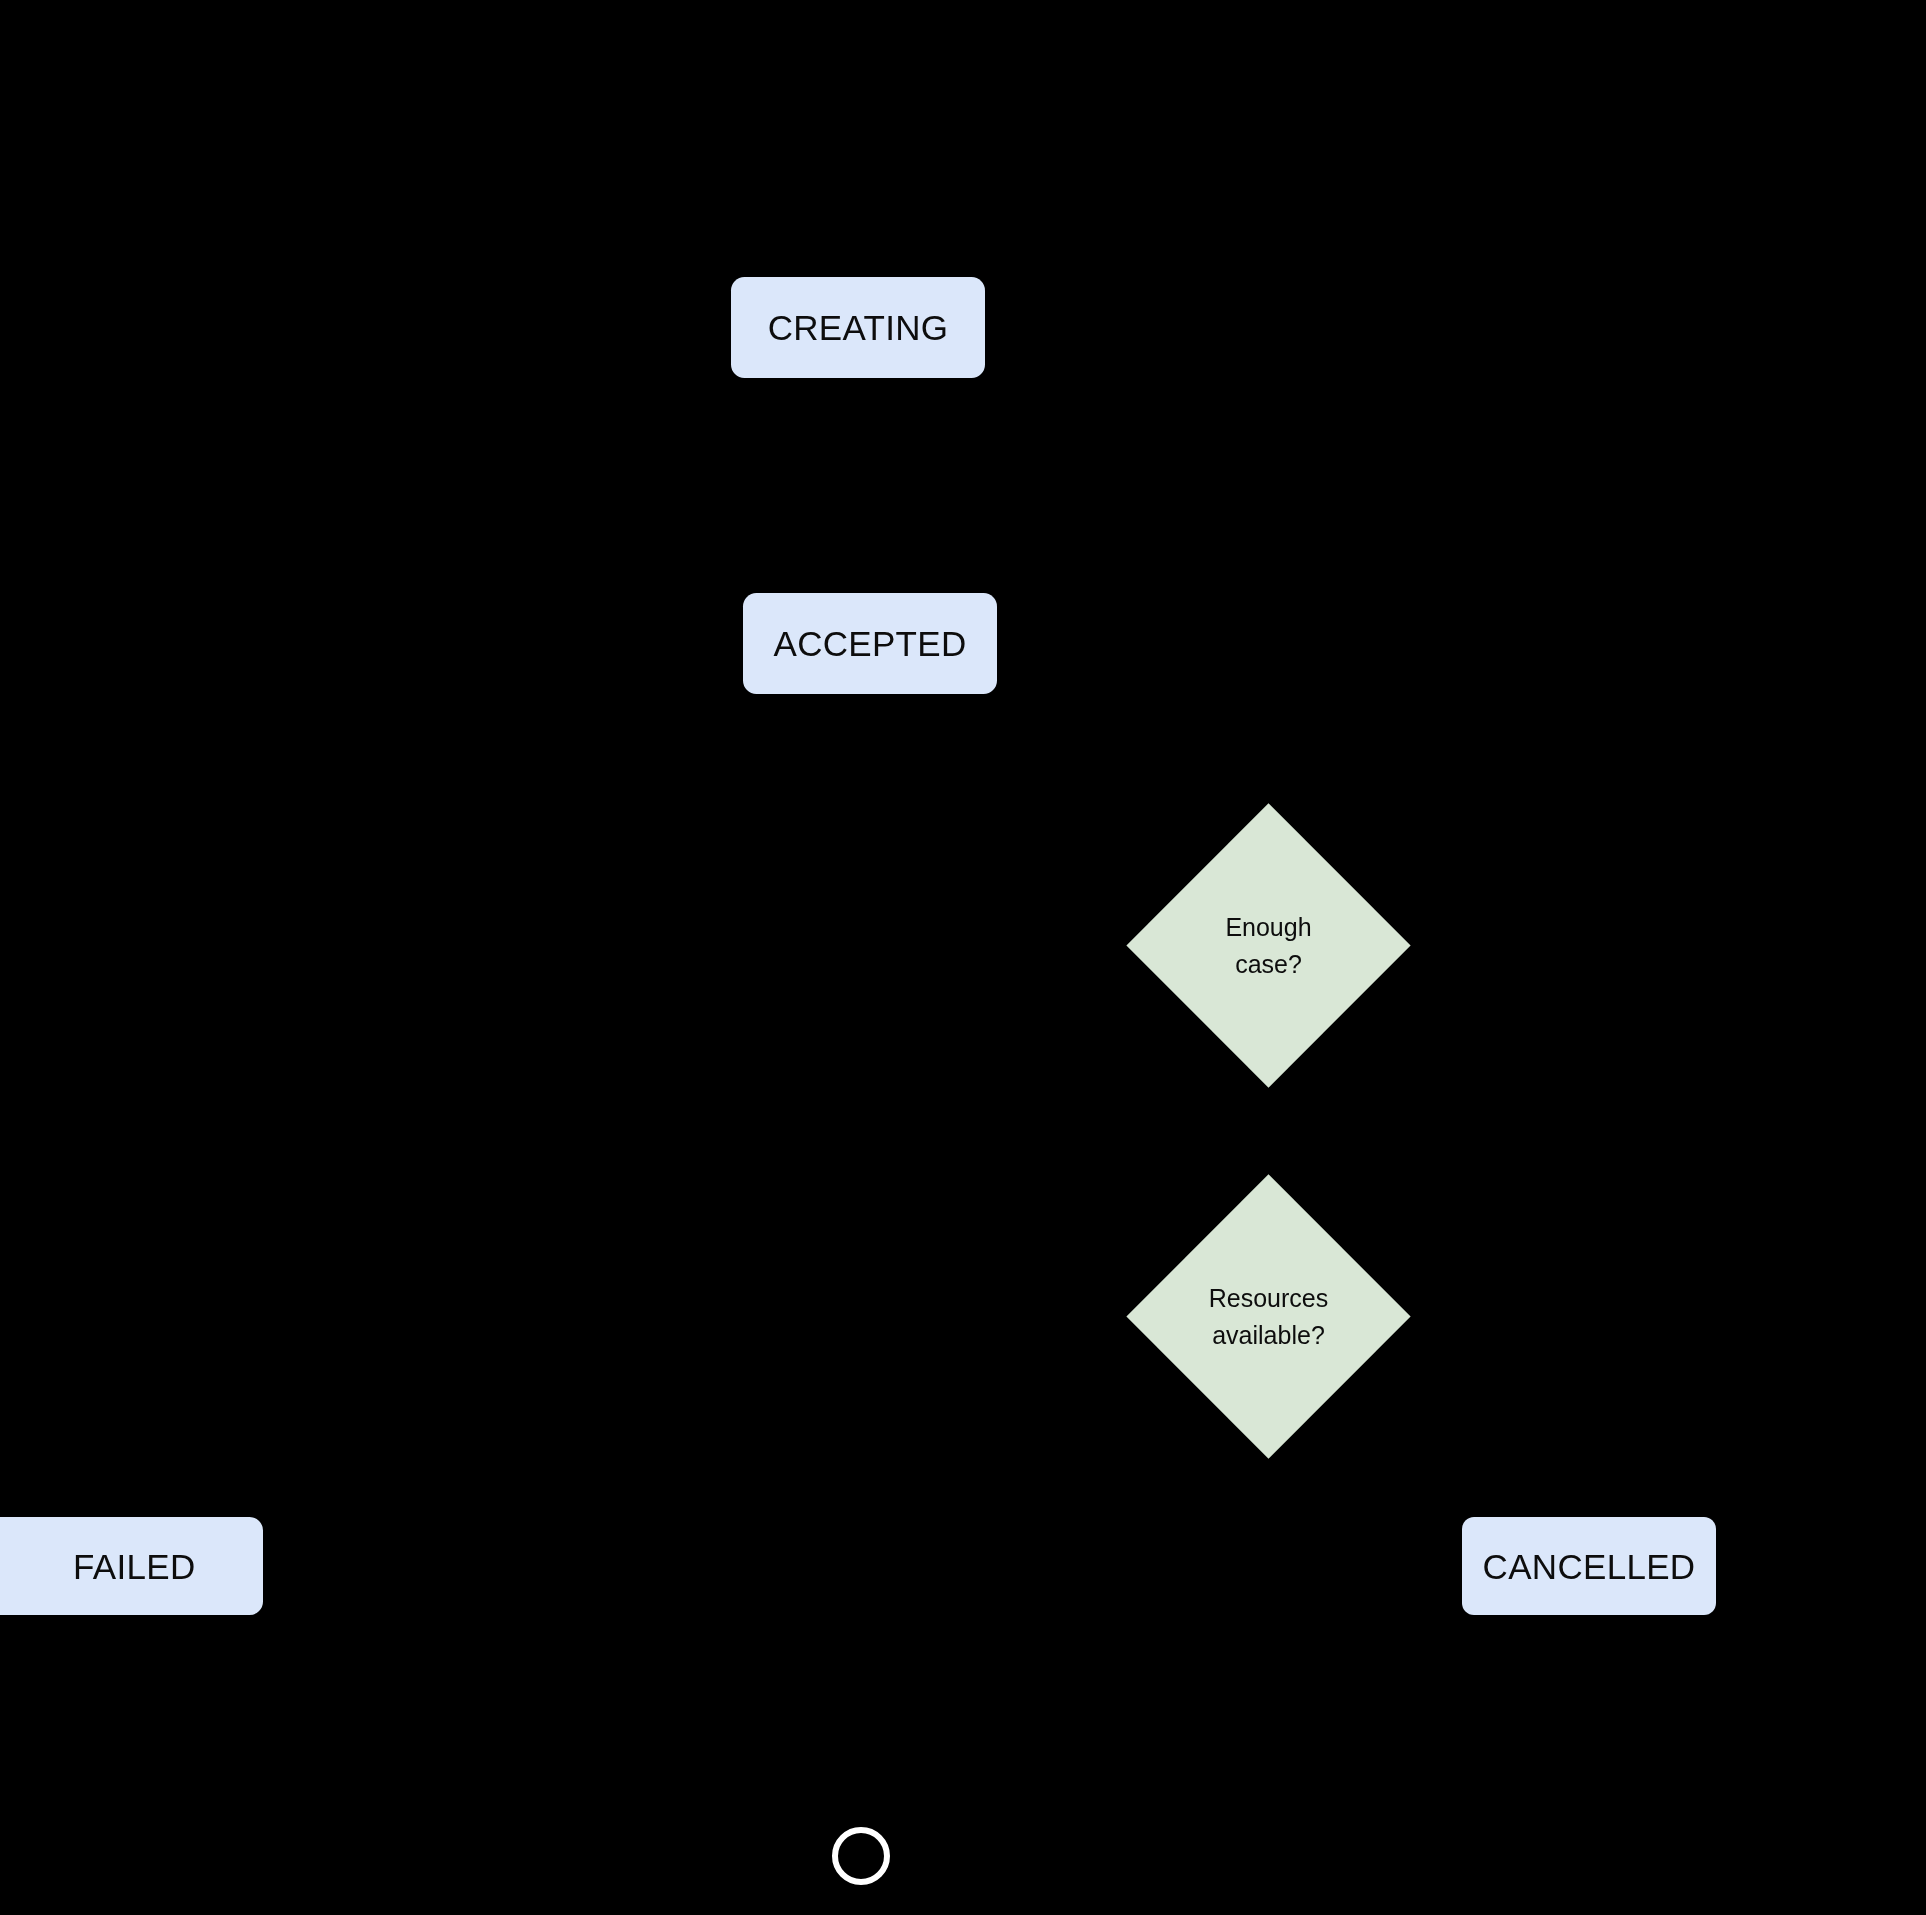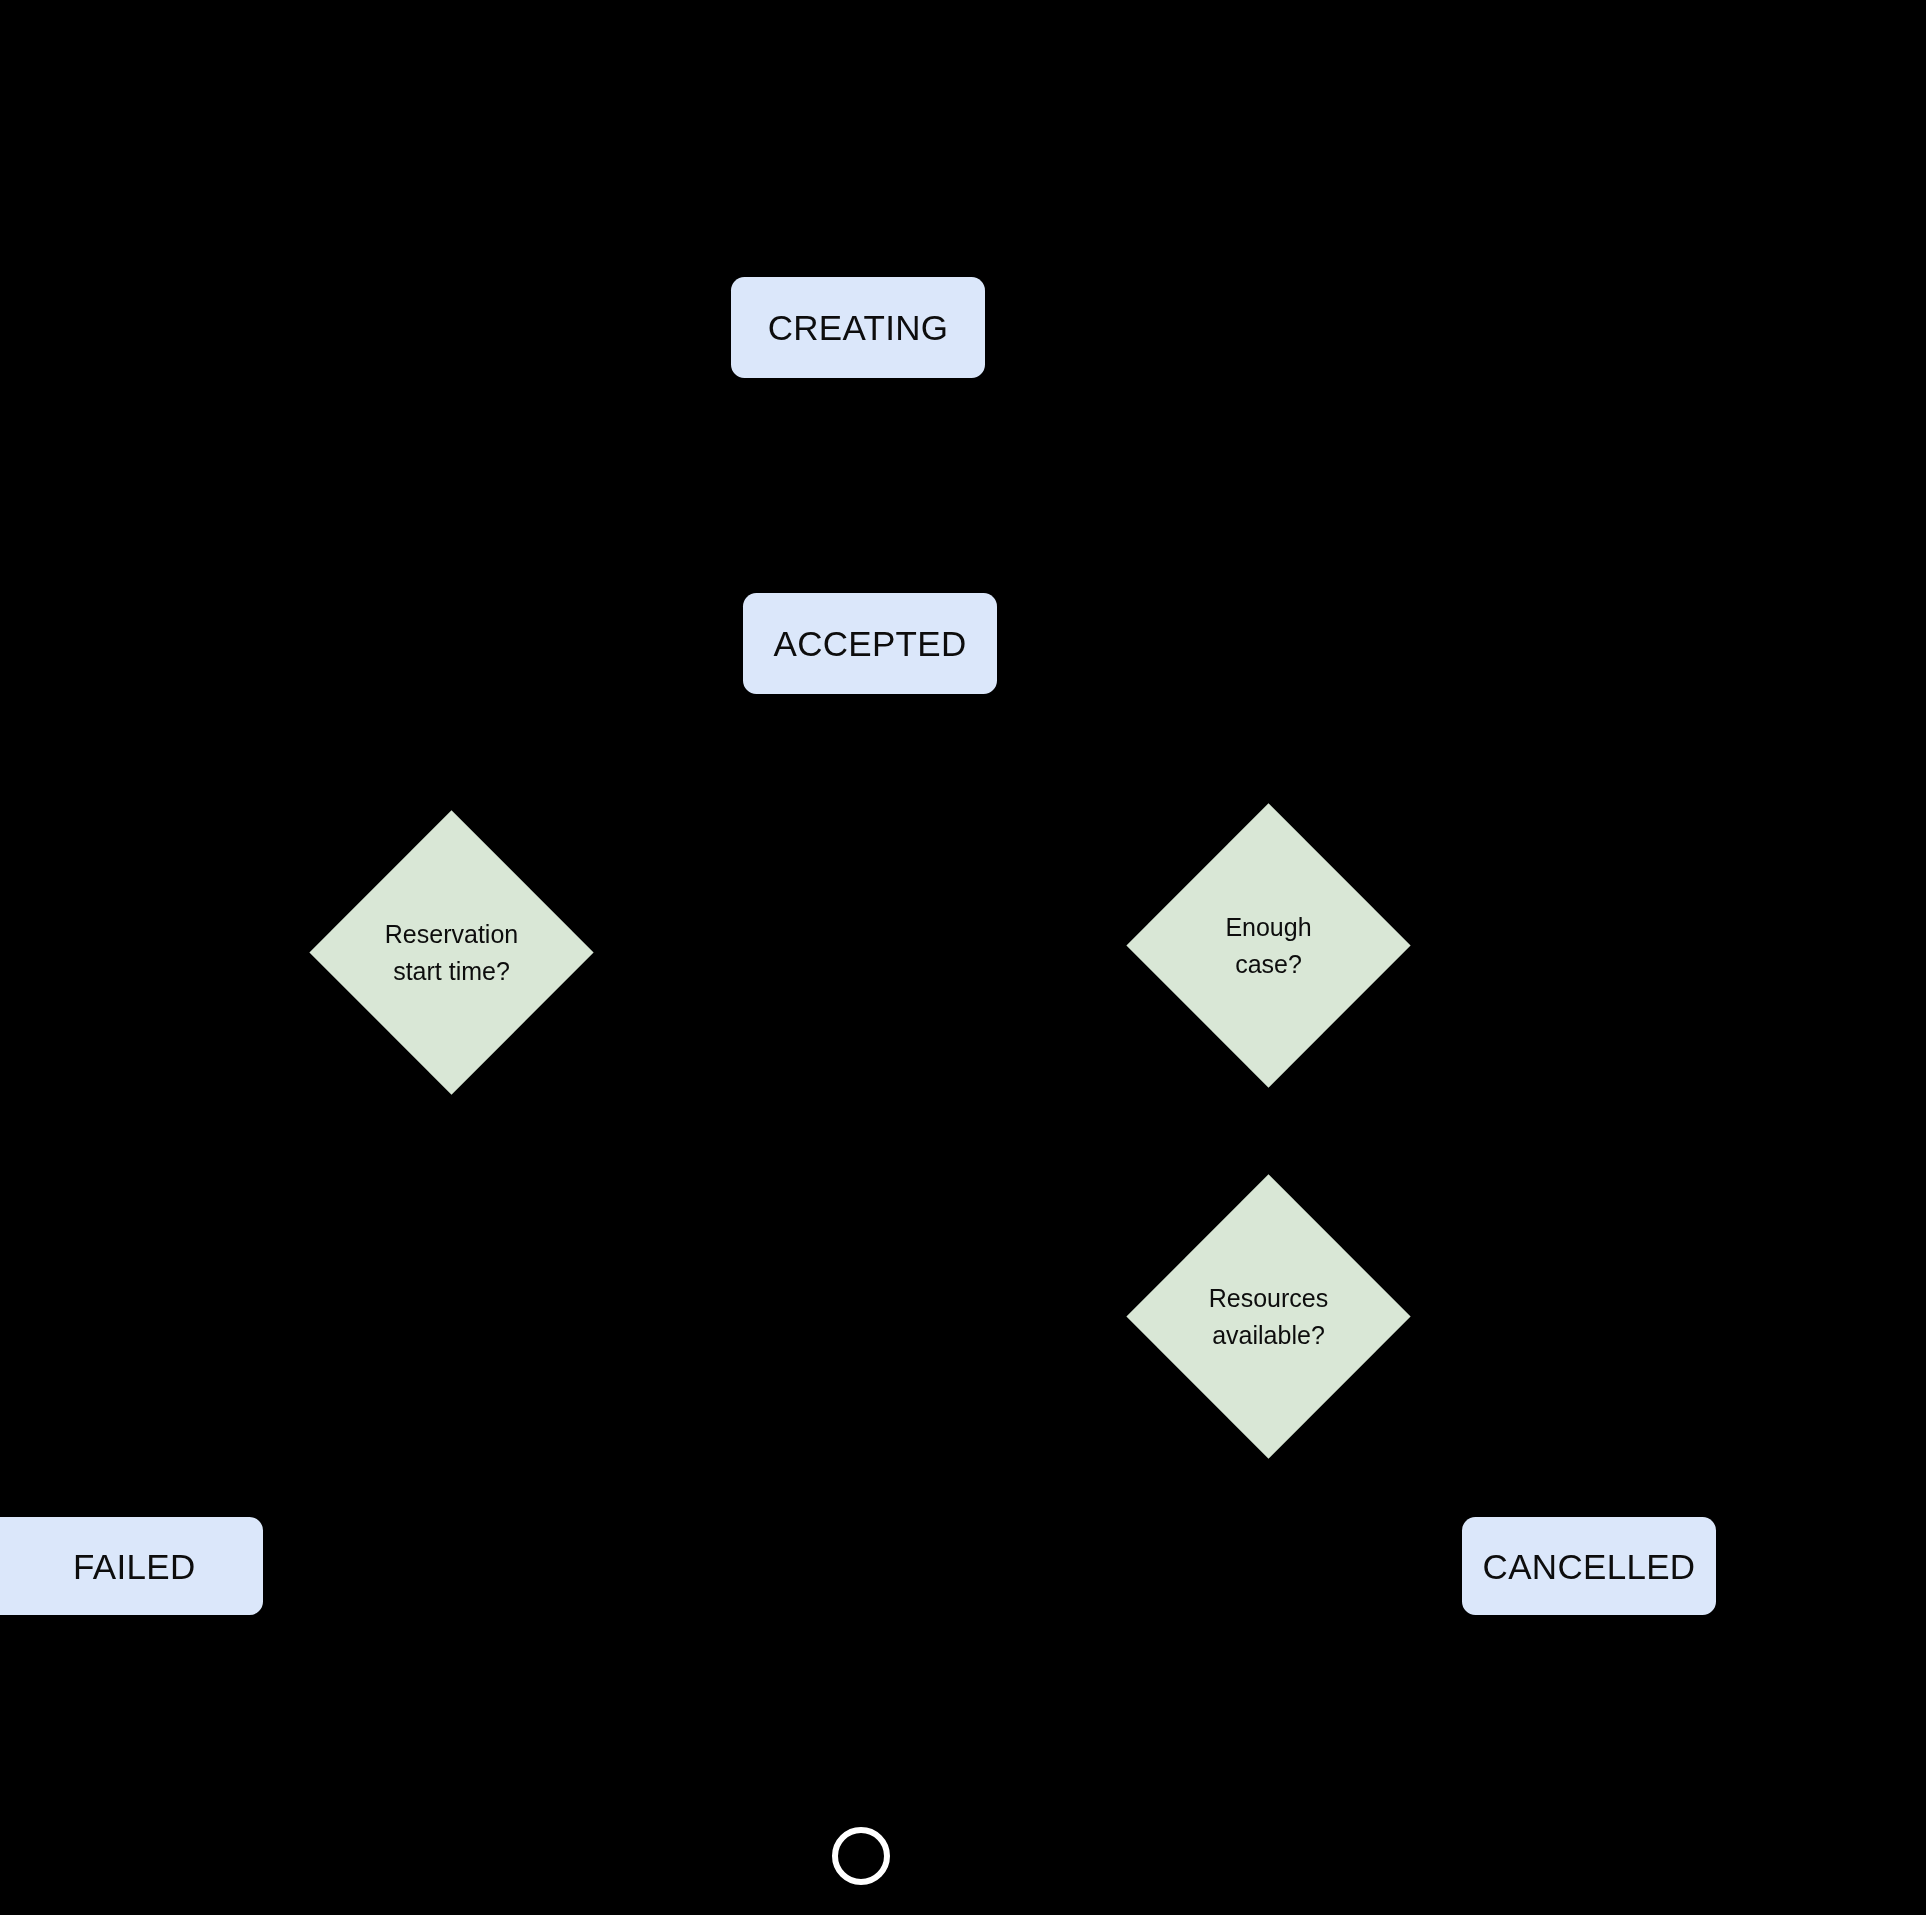--- a/index.html
+++ b/index.html
@@ -111,29 +111,24 @@
 
   <div class="state-box" id="state-accepted" style="left:731px; top:593px; width:254px; height:101px;margin-left:12px;">
     <span class="state-label">ACCEPTED</span>
   </div>
 
   <div class="state-box" id="state-failed" style="left:-20.7px; top:1517px; width:284px; height:98px;">
     <span class="state-label" style="padding-left:26px;">FAILED</span>
   </div>
 
 
-  <div class="state-box" id="state-cancelled" style="left:1462px; top:1517px; width:254px; height:98px;">
+  <div class="state-box" id="state-cancelled" style="left:1462px; top:1517px; width:254px; height:98px;border-radius:12px;">
     <span class="state-label">CANCELLED</span>
   </div>
 
-  <div class="decision" id="decision-reservation-start-time" style="left:351px; top:852px; width:201px; height:201px;">
-    <div class="diamond-shape"></div>
-    <span class="decision-label">Reservation
-start time?</span>
-  </div>
 
 
   <div class="decision" id="decision-enough-quota" style="left:1168px; top:845px; width:201px; height:201px;">
     <div class="diamond-shape"></div>
     <span class="decision-label">Enough
 case?</span>
   </div>
 
   <div class="decision" id="decision-resources-available" style="left:1168px; top:1216px; width:201px; height:201px;">
     <div class="diamond-shape"></div>

